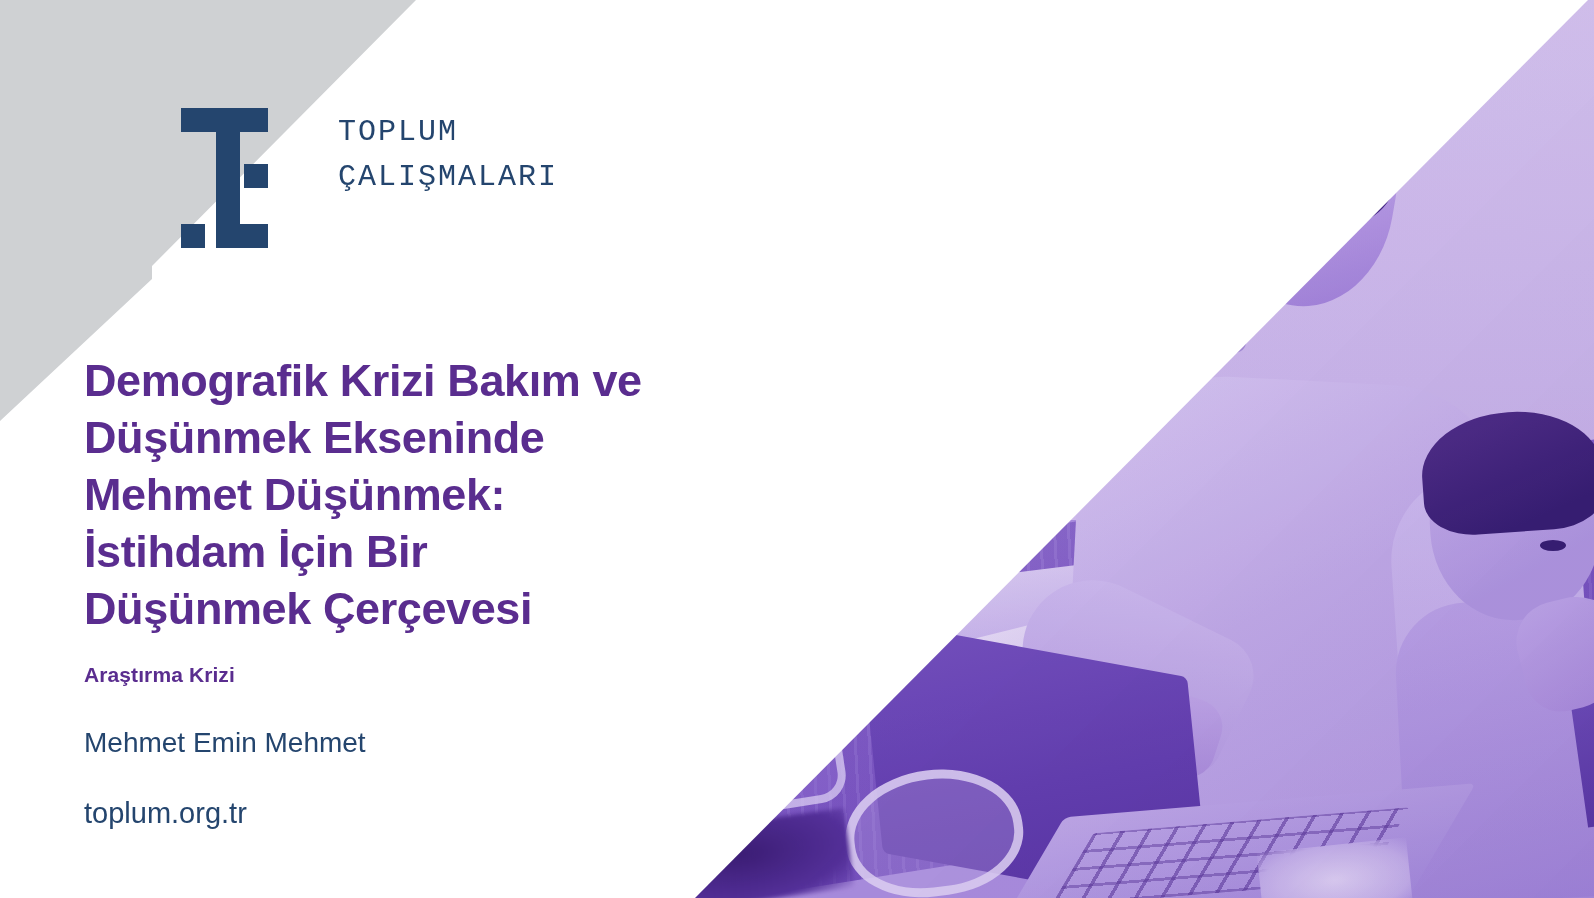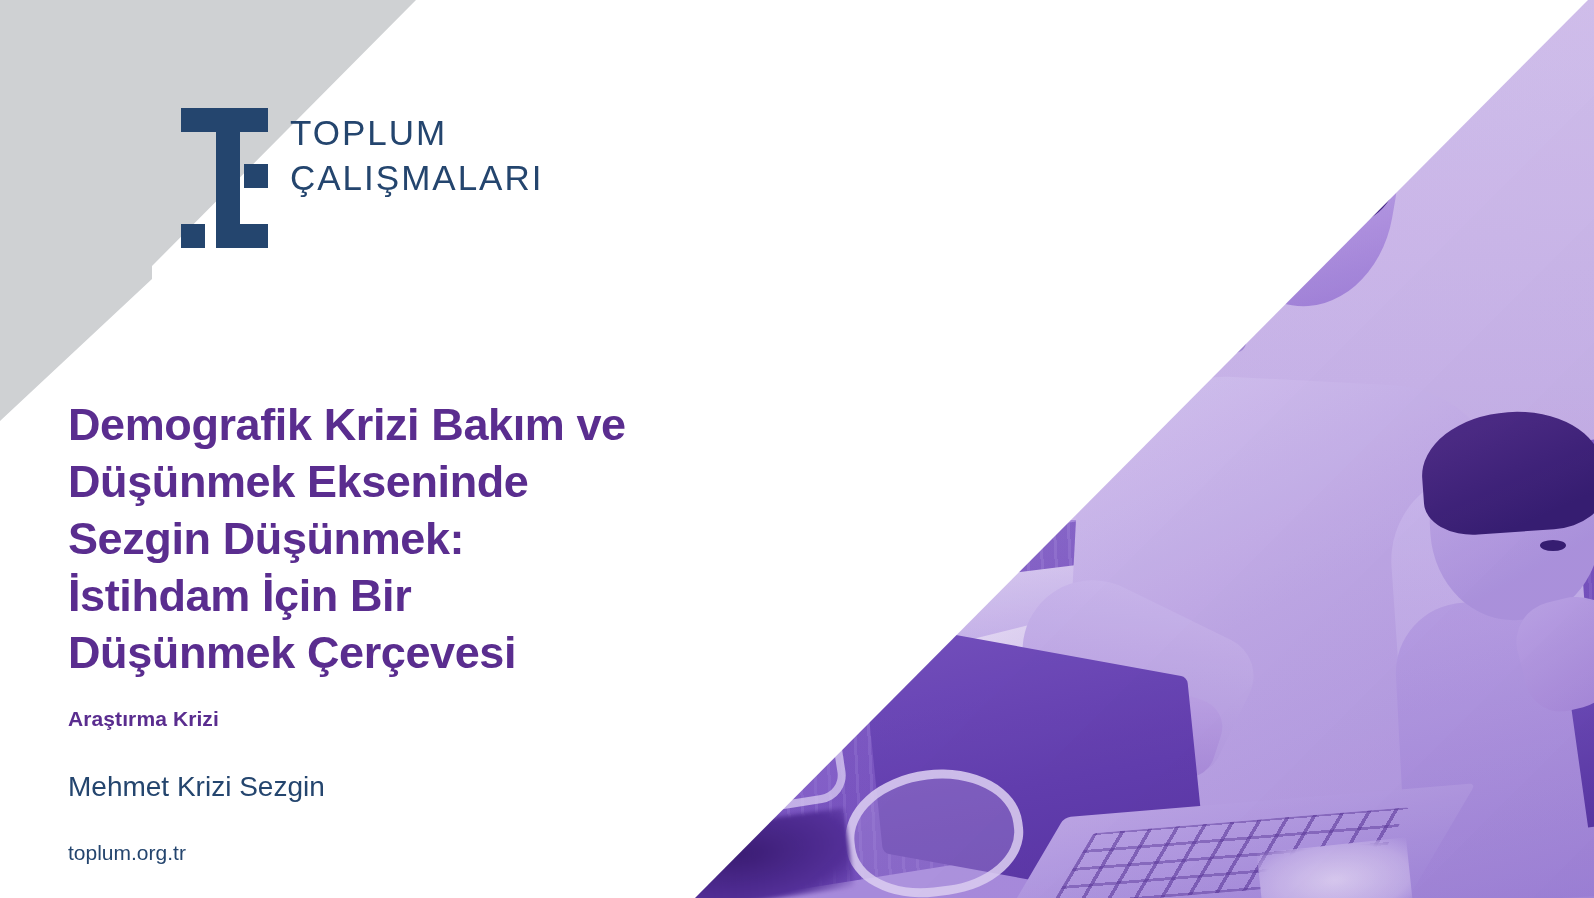--- a/index.html
+++ b/index.html
@@ -287,35 +287,35 @@
     gap: 22px;
   }
   .logo-mark { width: 92px; height: 140px; display:block; flex: none; }
   .logo-word {
     display: flex;
     flex-direction: column;
     padding-top: 2px;
   }
   .logo-word-line {
     color: #24456e;
-    font-family: Liberation Sans, sans-serif;
-    font-size: 35px;
+    font-family: Liberation Mono, monospace;
+    font-size: 30px;
     line-height: 45px;
     letter-spacing: 2.0px;
     font-weight: 400;
     white-space: nowrap;
+    margin-left: 48px;
   }
 
   
   .content {
     position: absolute;
-    left: 68px;
+    left: 84px;
     top: 352px;
     width: 720px;
-    margin-top: 44px;
   }
   .cover-title {
     color: #5a2d8f;
     font-family: "Liberation Sans", sans-serif;
     font-weight: bold;
     font-size: 45px;
     line-height: 57px;
     letter-spacing: -0.4px;
     margin: 0;
   }
@@ -331,21 +331,21 @@
     color: #24456e;
     font-family: "Liberation Sans", sans-serif;
     font-weight: 400;
     font-size: 28px;
     margin: 40px 0 0 0;
   }
   .cover-url {
     color: #24456e;
     font-family: "Liberation Sans", sans-serif;
     font-weight: 400;
-    font-size: 21px;
+    font-size: 29px;
     margin: 38px 0 0 0;
     text-decoration: none;
     display: inline-block;
   }
 </style>
 </head>
 <body>
 
 <div id="cover">
 
@@ -421,22 +421,22 @@
     <div class="logo-word">
       <span class="logo-word-line">TOPLUM</span>
       <span class="logo-word-line">ÇALIŞMALARI</span>
     </div>
   </div>
 
   <div class="content">
     <h1 class="cover-title">
       <span>Demografik Krizi Bakım ve</span><br>
       <span>Düşünmek Ekseninde</span><br>
-      <span>Sezgin Düşünmek:</span><br>
+      <span>Mehmet Düşünmek:</span><br>
       <span>İstihdam İçin Bir</span><br>
       <span>Düşünmek Çerçevesi</span>
     </h1>
     <p class="cover-kicker">Araştırma Krizi</p>
-    <p class="cover-author">Mehmet Krizi Sezgin</p>
+    <p class="cover-author">Mehmet Emin Mehmet</p>
     <a class="cover-url" href="#">toplum.org.tr</a>
   </div>
 
 </div>
 
 </body></html>

